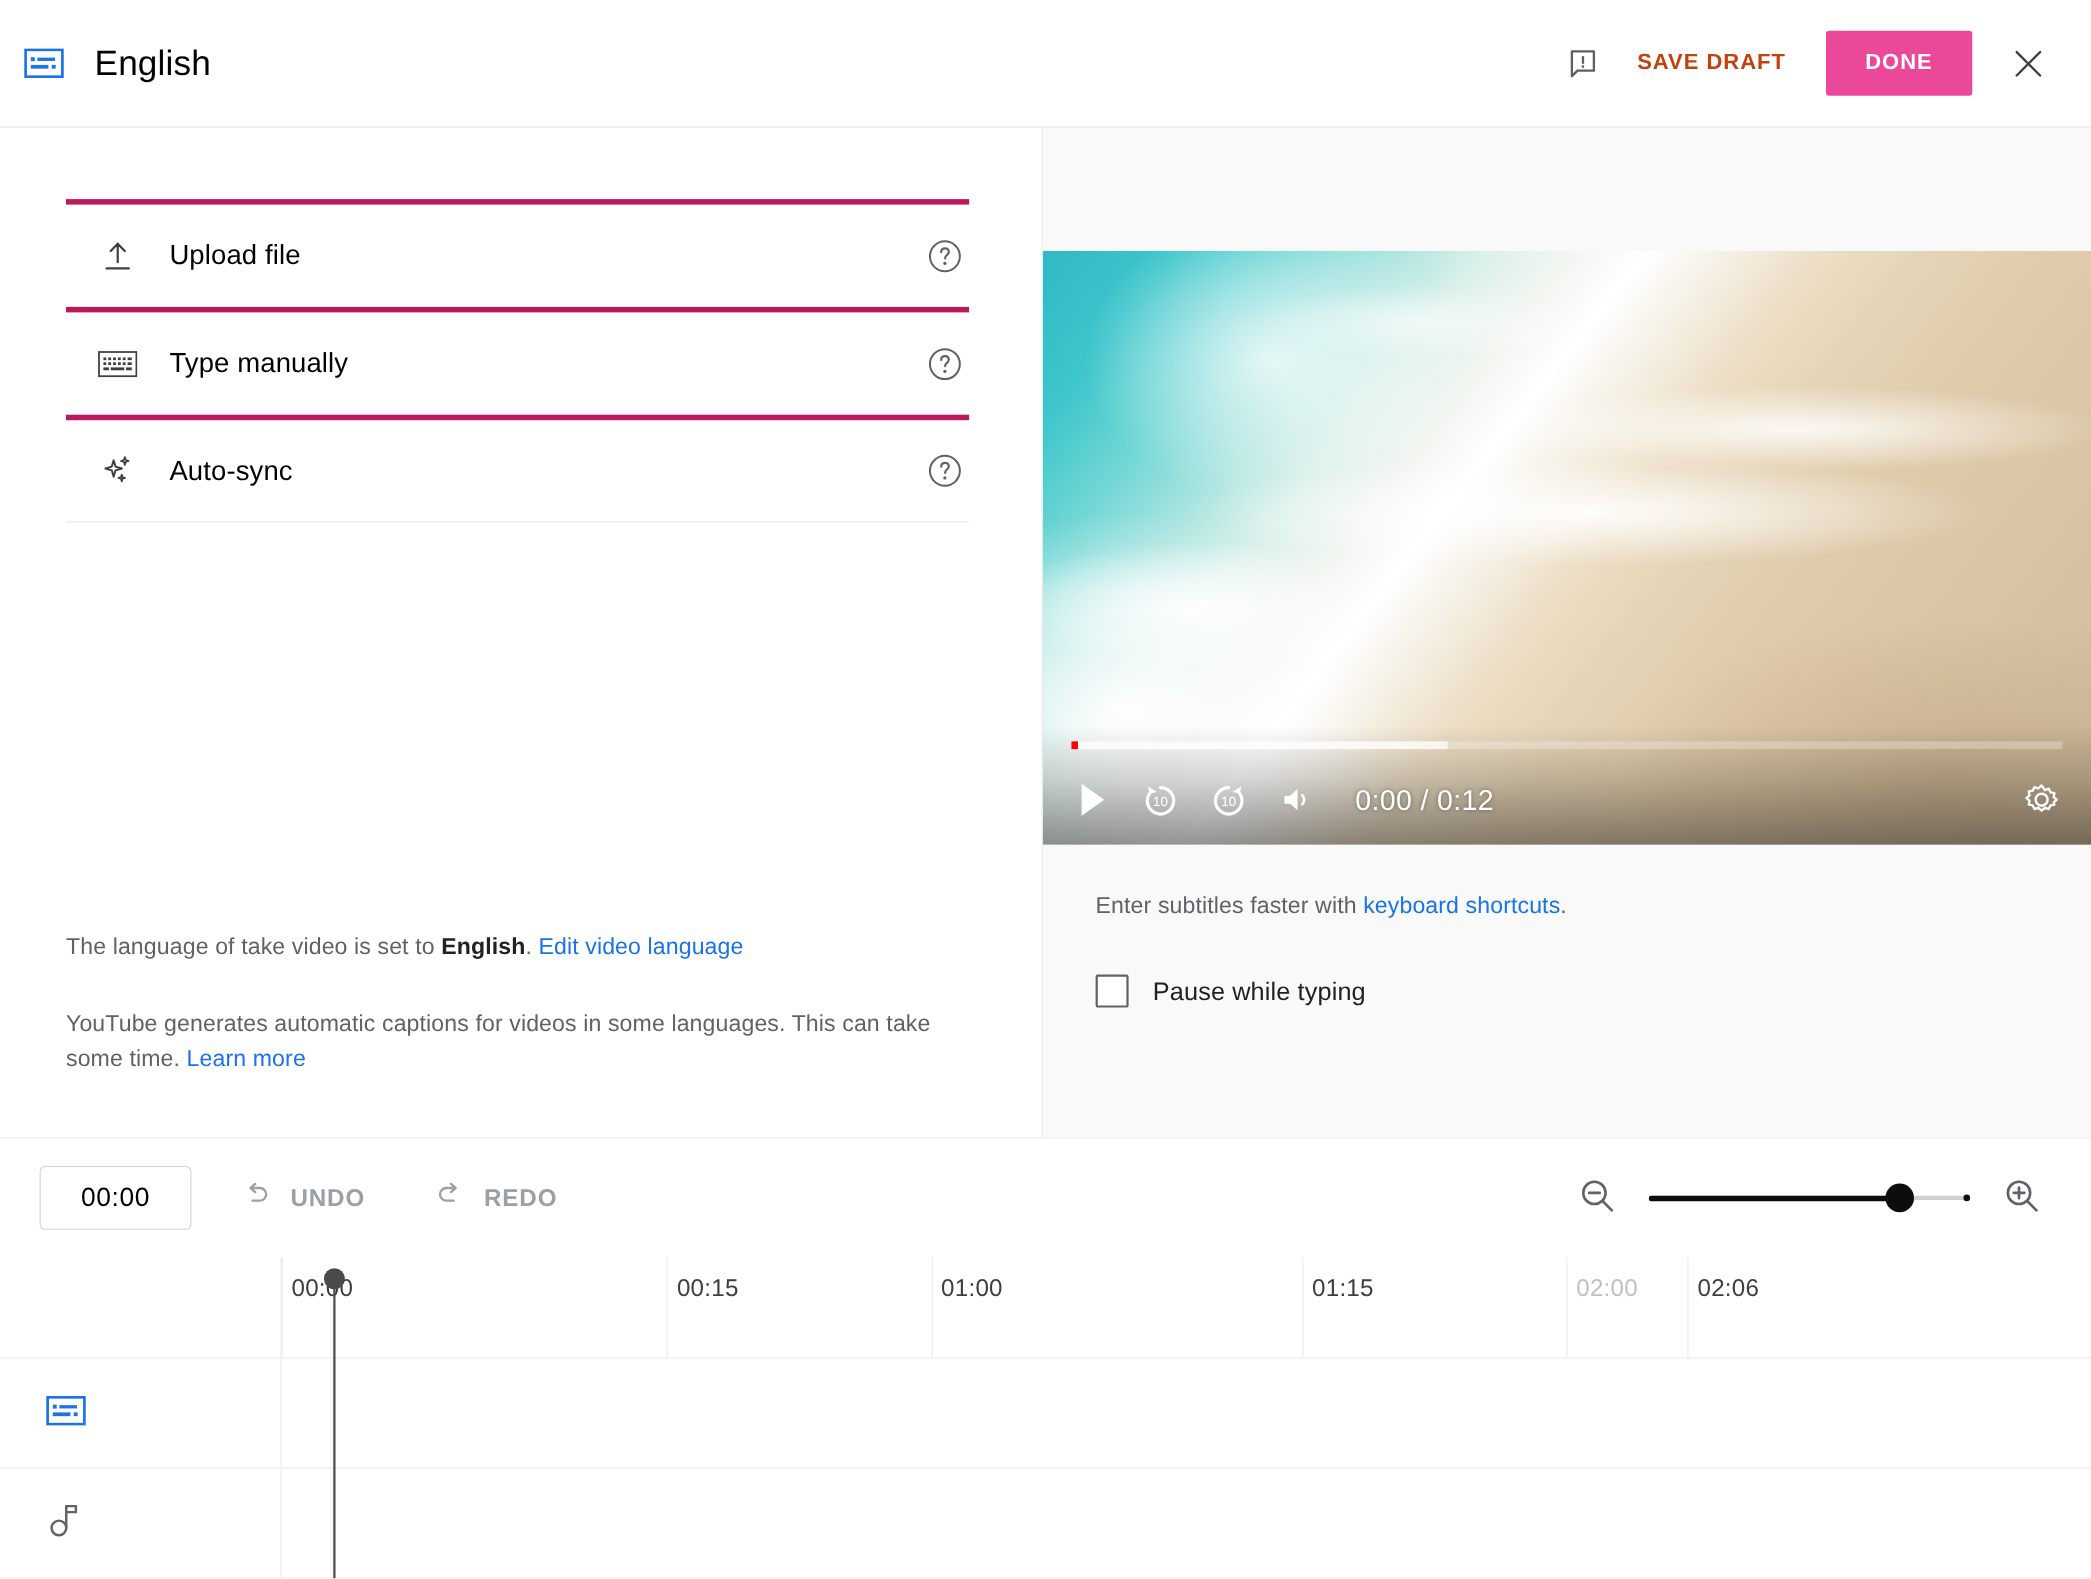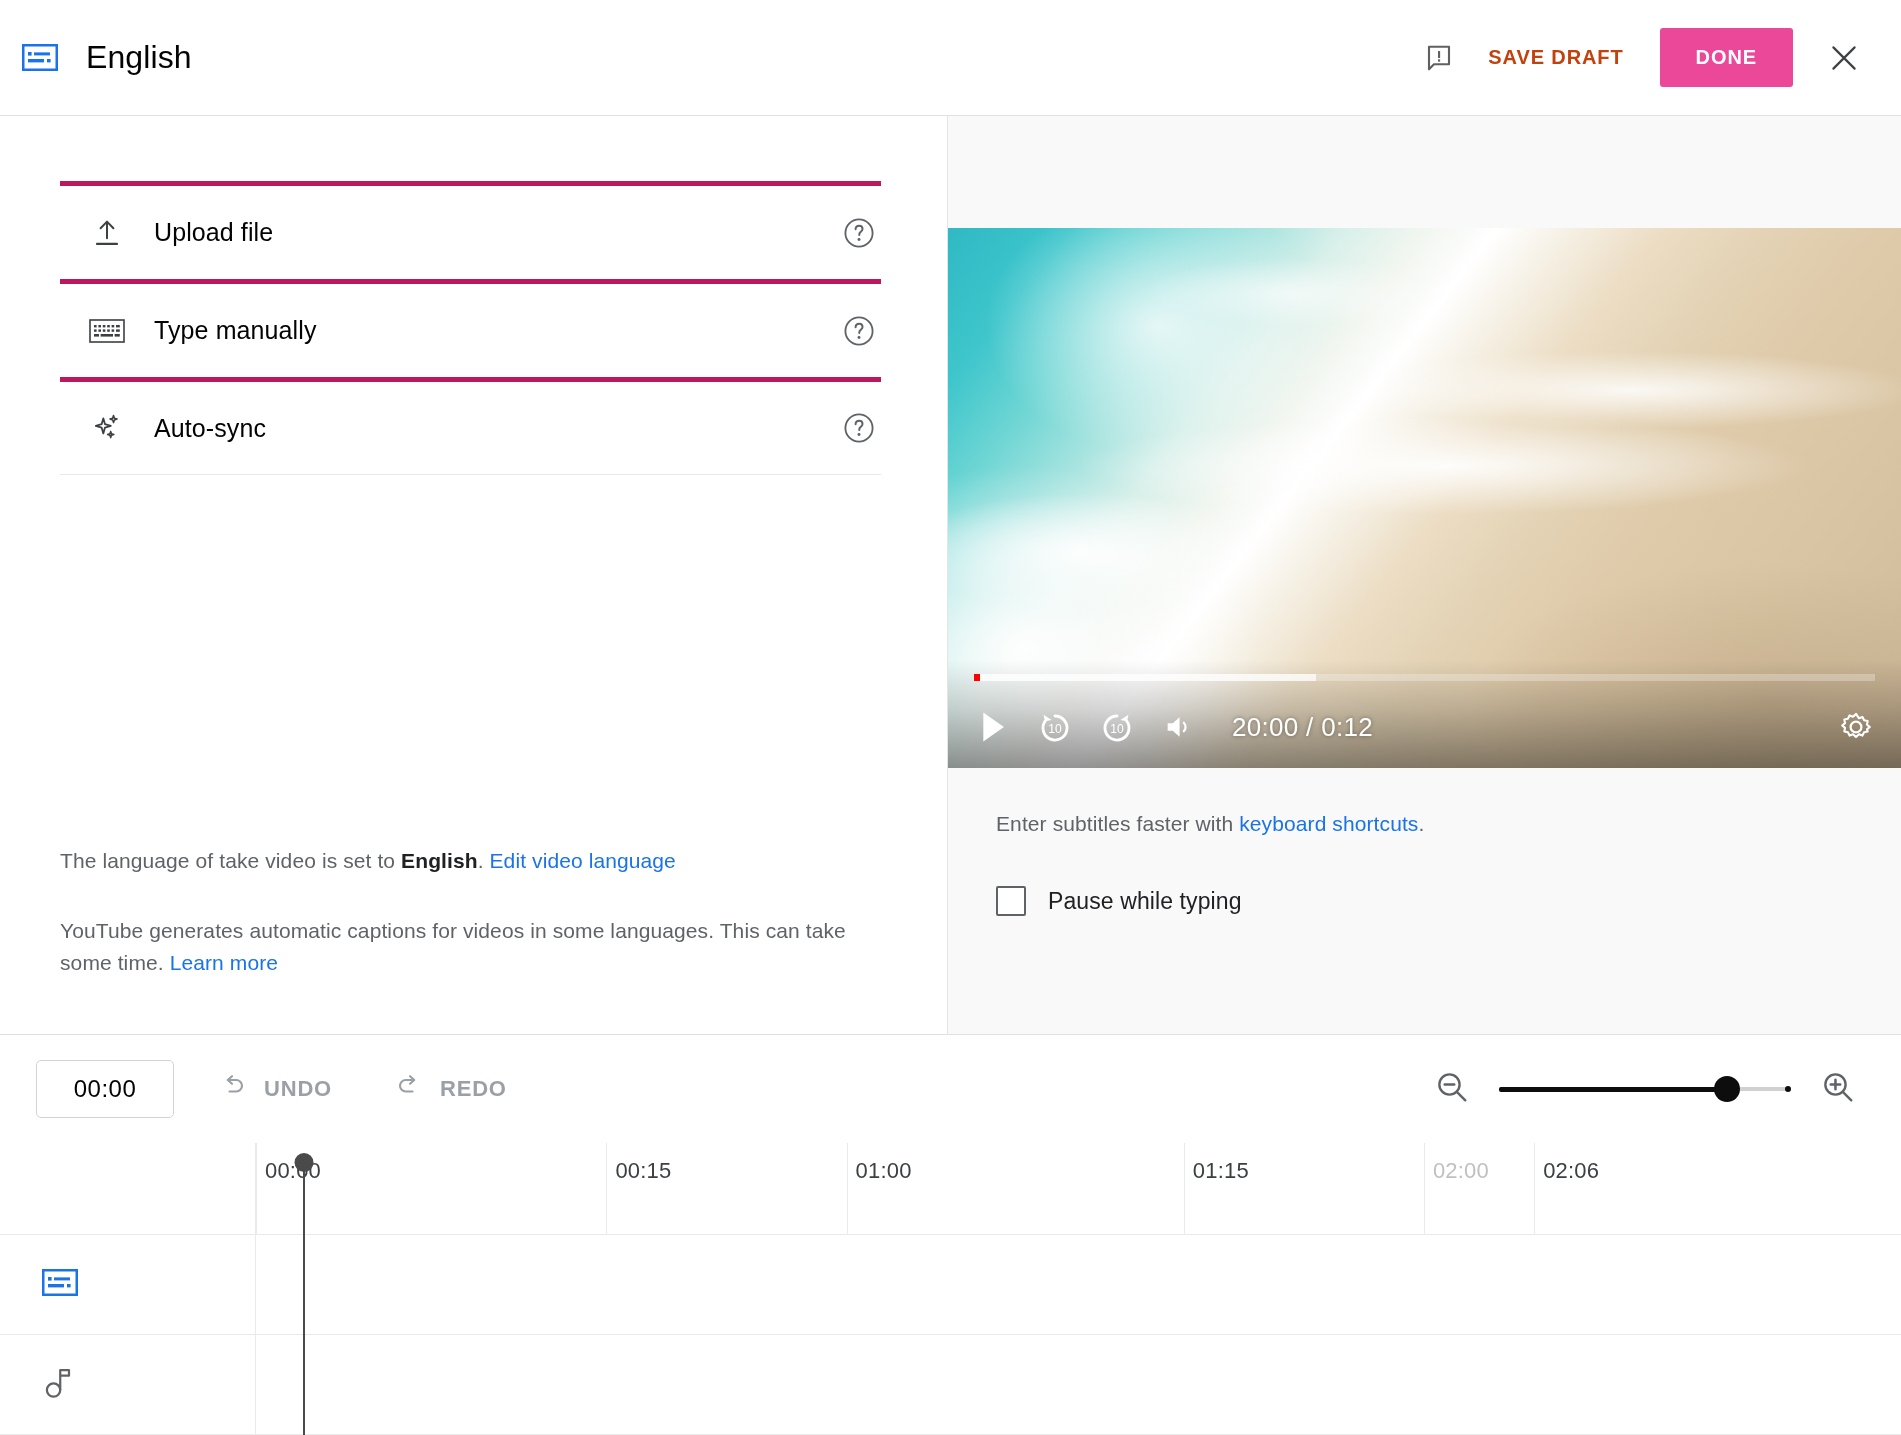--- a/index.html
+++ b/index.html
@@ -309,21 +309,21 @@
                 <text x="12" y="15.6" font-size="7.3" fill="#fff" text-anchor="middle" font-family="Liberation Sans, sans-serif">10</text>
               </svg>
             </button>
             <button class="ctrl-btn">
               <svg width="36" height="34" viewBox="0 0 24 24">
                 <path d="M4 9.4 H7.6 L12.4 5.2 V18.8 L7.6 14.6 H4 Z" fill="#fff"></path>
                 <path d="M15.4 9.0 A4.3 4.3 0 0 1 15.4 15.0" fill="none" stroke="#fff" stroke-width="1.6" stroke-linecap="round"></path>
                 <path d="M17.9 6.6 A7.6 7.6 0 0 1 17.9 17.4" fill="none" stroke="#fff" stroke-width="1.6" stroke-linecap="round" opacity="0"></path>
               </svg>
             </button>
-            <span class="time-text">20:00 / 0:12</span>
+            <span class="time-text">0:00 / 0:12</span>
             <span class="ctrl-spacer"></span>
             <button class="ctrl-btn">
               <svg width="36" height="36" viewBox="0 0 24 24">
                 <path d="M12 8.4a3.6 3.6 0 1 0 0 7.2 3.6 3.6 0 0 0 0-7.2z" fill="none" stroke="#fff" stroke-width="1.5"></path>
                 <path d="M19.3 13.6l1.9-1.6-1.9-1.6.5-2.4-2.4-.5-1.1-2.2-2.3.9L12 3.3l-2 1.9-2.3-.9-1.1 2.2-2.4.5.5 2.4-1.9 1.6 1.9 1.6-.5 2.4 2.4.5 1.1 2.2 2.3-.9 2 1.9 2-1.9 2.3.9 1.1-2.2 2.4-.5z" fill="none" stroke="#fff" stroke-width="1.4" stroke-linejoin="round"></path>
               </svg>
             </button>
           </div>
         </div>
       </div>

